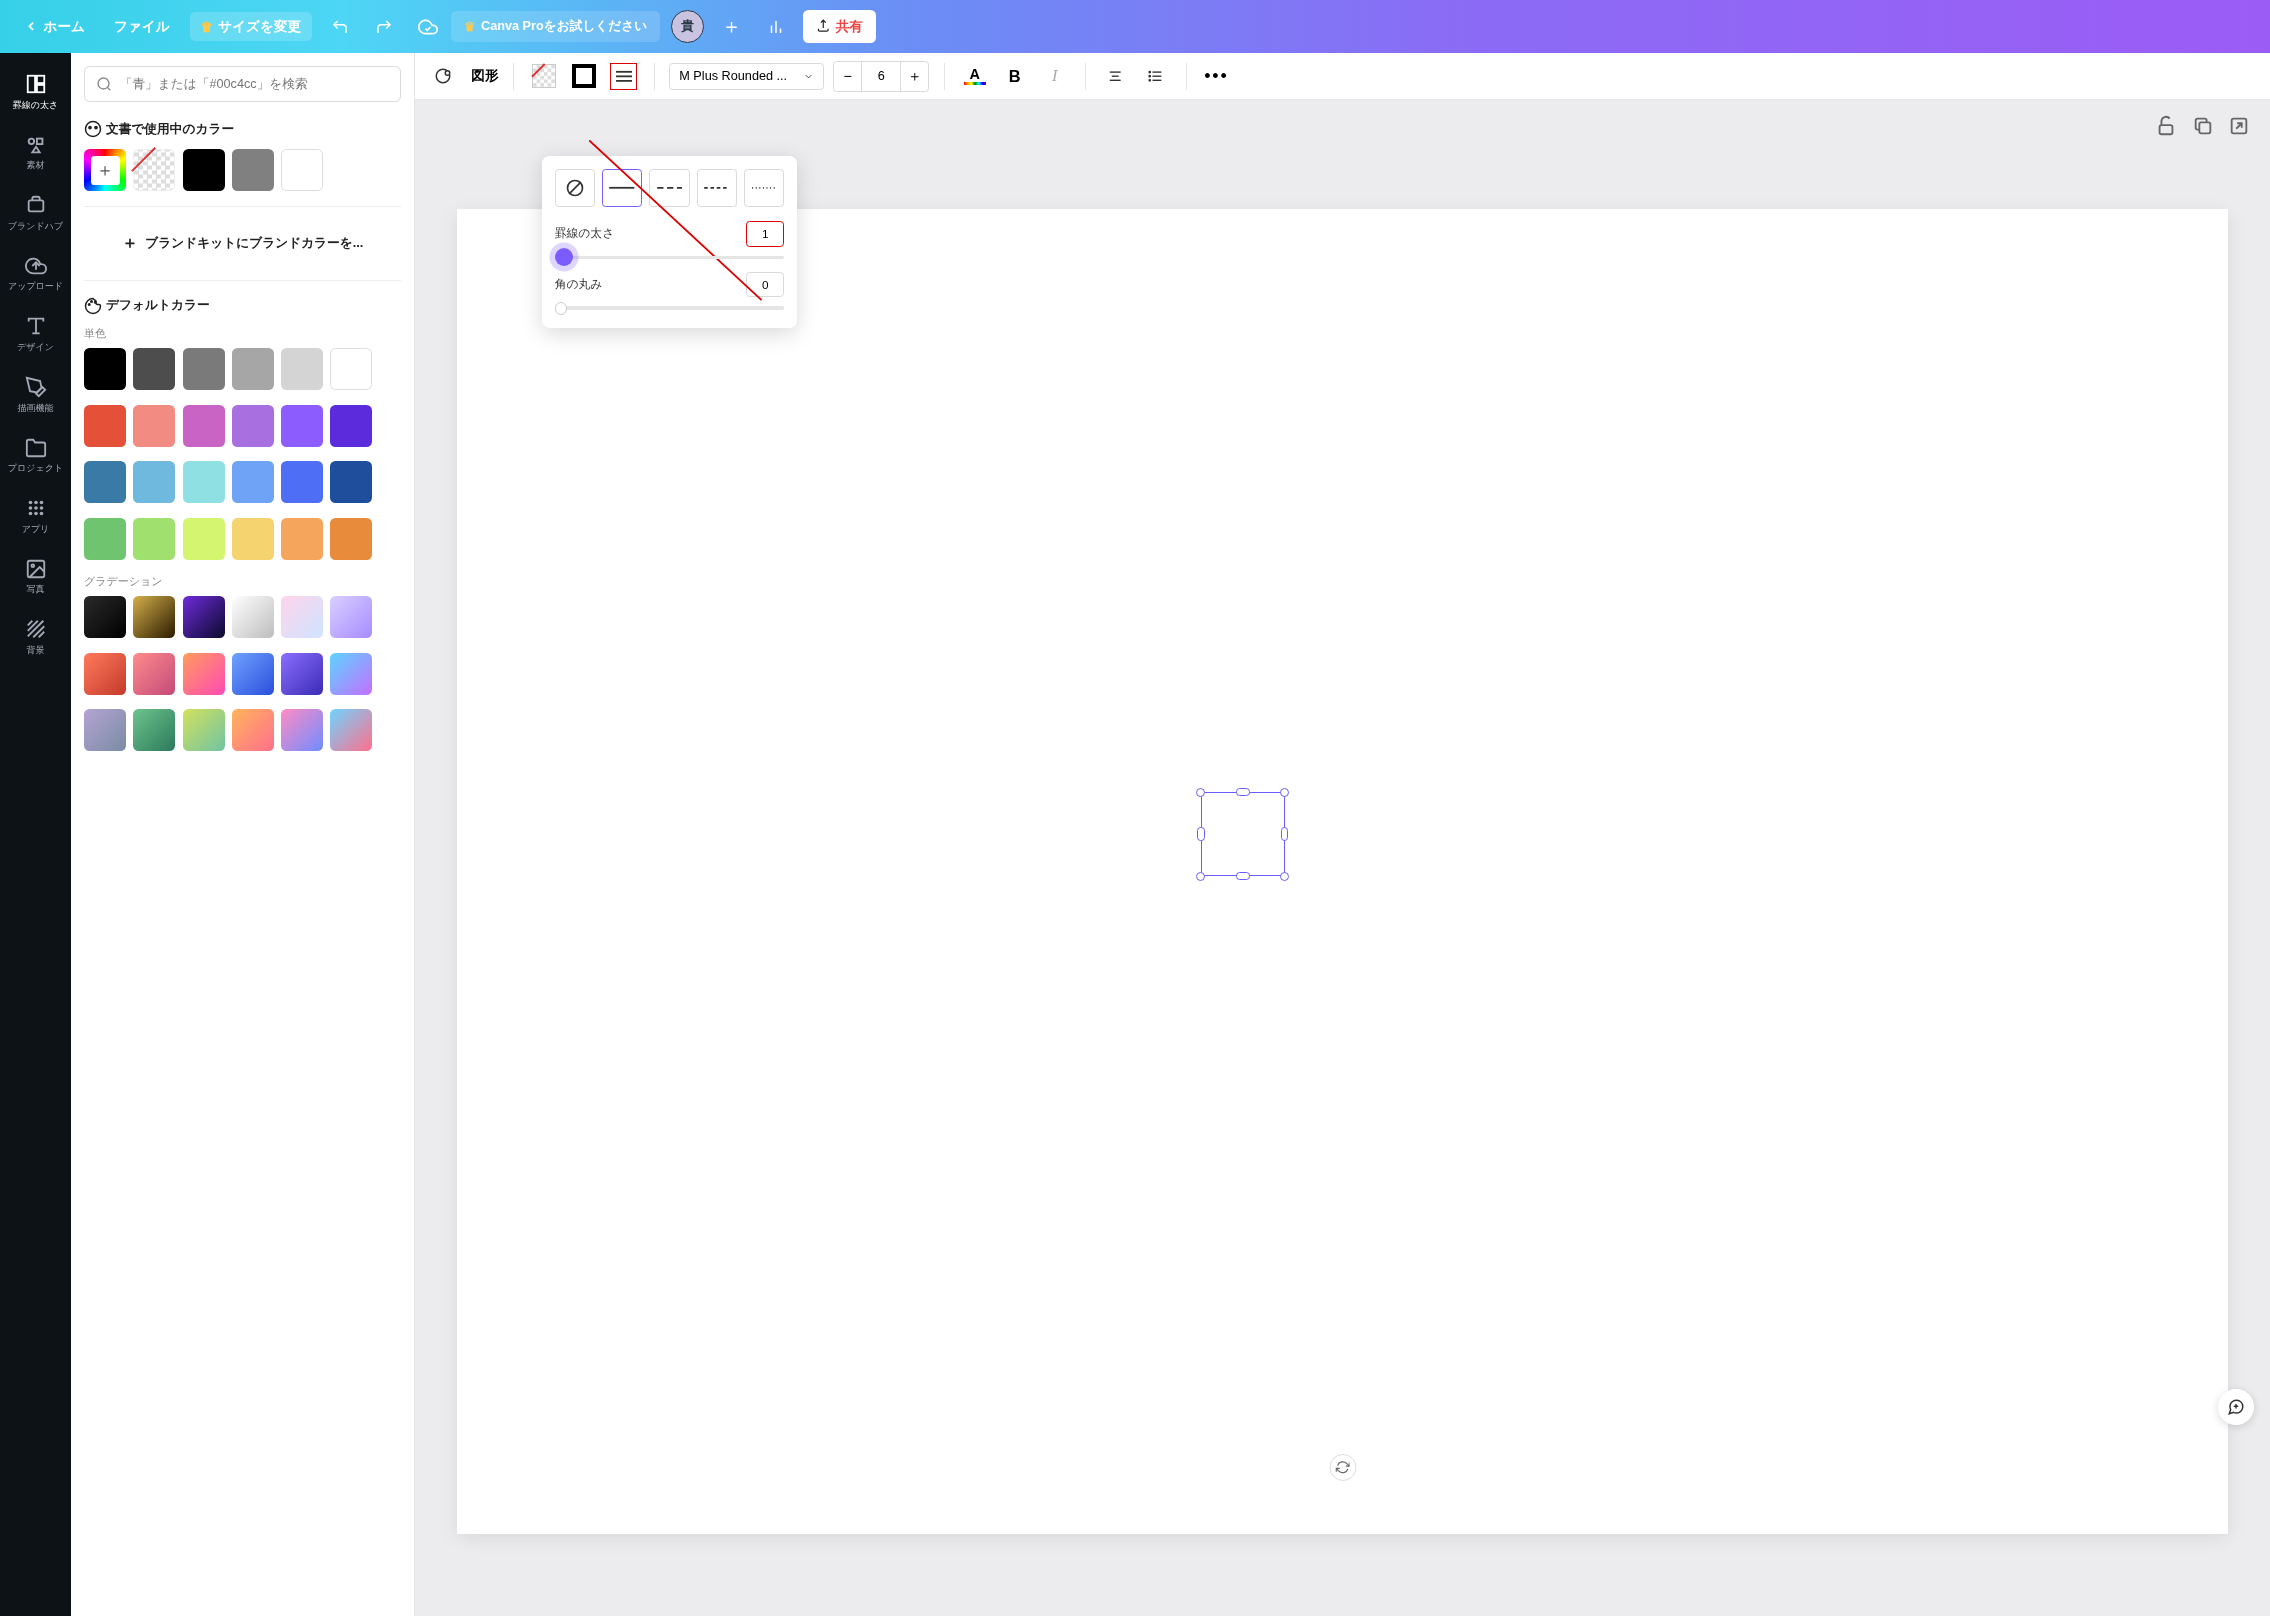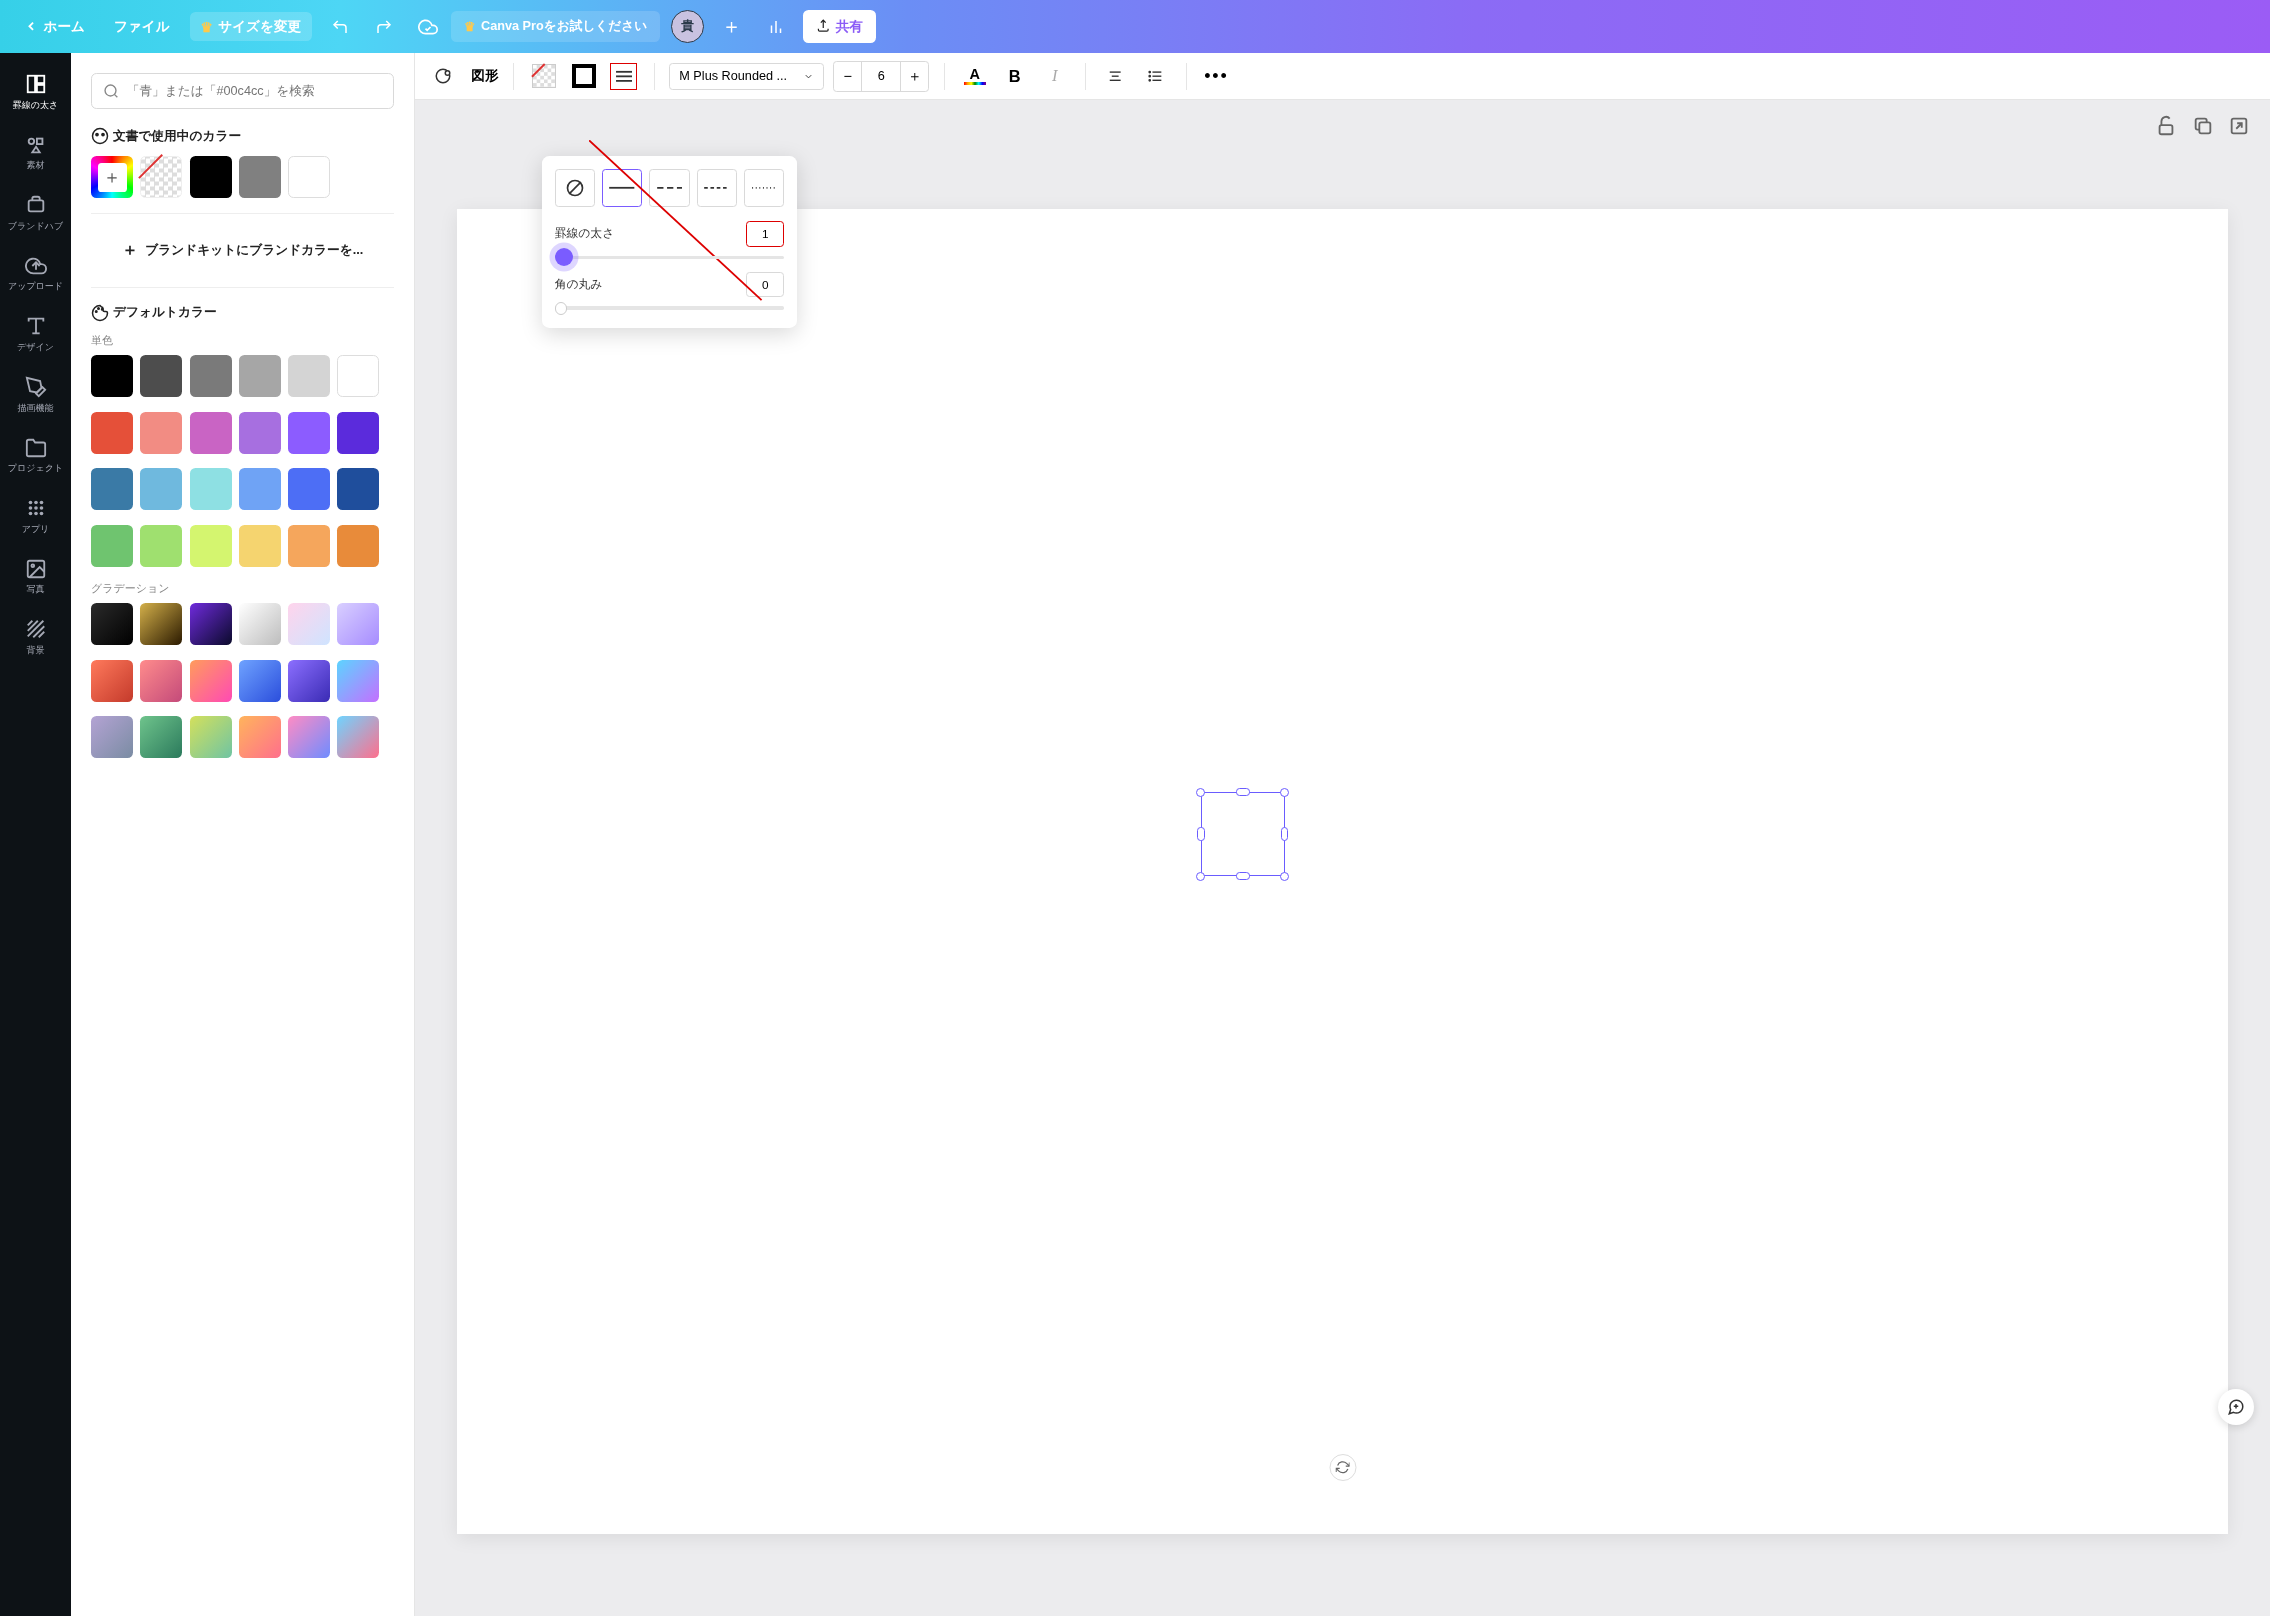--- a/index.html
+++ b/index.html
@@ -10,35 +10,35 @@
     
     .topbar { height: 53px; background: linear-gradient(90deg, #36d0e8 0%, #4dd6f5 15%, #6b8ef5 40%, #8b6bf5 65%, #9b5cf5 100%); display: flex; align-items: center; padding: 0 14.5px; gap: 7.3px; }
     .topbar .tb-left, .topbar .tb-right { display: flex; align-items: center; gap: 11px; }
     .topbar .tb-center { flex: 1; text-align: center; color: #fff; font-size: 13.6px; font-weight: 500; }
     .topbar .nav-link { color: #fff; font-size: 13.6px; font-weight: 700; padding: 5.5px 9px; cursor: pointer; }
     .topbar .nav-link.home { display: flex; align-items: center; gap: 5.5px; }
     .topbar .resize-btn { background: rgba(255,255,255,0.18); border-radius: 5.5px; padding: 5.5px 11px; display: flex; align-items: center; gap: 5.5px; color: #fff; font-size: 13.6px; font-weight: 700; cursor: pointer; }
     .topbar .icon-btn { width: 33px; height: 33px; display: flex; align-items: center; justify-content: center; cursor: pointer; color: #fff; }
     .topbar .pro-btn { background: rgba(255,255,255,0.15); border-radius: 5.5px; padding: 7.3px 12.7px; color: #fff; font-size: 12.7px; font-weight: 700; display: flex; align-items: center; gap: 5.5px; cursor: pointer; }
     .topbar .avatar { width: 33px; height: 33px; border-radius: 50%; background: #c9c2e0; border: 1.8px solid #2b3a4a; display: flex; align-items: center; justify-content: center; color: #2b3a4a; font-size: 12.7px; font-weight: 600; cursor: pointer; }
-    .topbar .share-btn { background: #fff; border-radius: 5.5px; padding: 7.3px 12.7px; color: #8b5cf6; font-size: 13.6px; font-weight: 700; display: flex; align-items: center; gap: 5.5px; cursor: pointer; }
+    .topbar .share-btn { background: #fff; border-radius: 5.5px; padding: 7.3px 12.7px; color: #ef4444; font-size: 13.6px; font-weight: 700; display: flex; align-items: center; gap: 5.5px; cursor: pointer; }
     .crown { color: #ffc94a; }
     
     
     .main { flex: 1; display: flex; overflow: hidden; }
     
     
     .rail { width: 71px; background: #0d1216; display: flex; flex-direction: column; align-items: center; padding-top: 9px; }
     .rail-item { width: 100%; padding: 11px 0; display: flex; flex-direction: column; align-items: center; gap: 3.6px; cursor: pointer; color: #a5a9b5; }
     .rail-item.active { color: #fff; }
     .rail-item .rail-label { font-size: 9px; }
     .rail-item svg { width: 22px; height: 22px; }
     
     
-    .side-panel { width: 344px; background: #fff; border-right: 0.9px solid #e5e5e5; padding: 20px; overflow-y: auto; }
+    .side-panel { width: 344px; background: #fff; border-right: 0.9px solid #e5e5e5; padding: 13px; overflow-y: auto; }
     .search-box { display: flex; align-items: center; gap: 7.3px; border: 0.9px solid #d9d9d9; border-radius: 5.5px; padding: 9px 11px; margin-bottom: 18px; }
     .search-box input { border: none; outline: none; flex: 1; font-size: 12.7px; color: #888; }
     .section-title { display: flex; align-items: center; gap: 4px; font-size: 12.7px; font-weight: 700; color: #222; margin: 16.4px 0 11px; }
     .section-sub { font-size: 11px; color: #888; margin: 11px 0 7.3px; }
     .swatch-row { display: flex; flex-wrap: wrap; gap: 7.3px; margin-bottom: 14.5px; }
     .swatch { width: 42px; height: 42px; border-radius: 5.5px; cursor: pointer; }
     .swatch.add { background: conic-gradient(red,yellow,lime,cyan,blue,magenta,red); display:flex;align-items:center;justify-content:center; }
     .swatch.add span { background:#fff; width:29px;height:29px;border-radius:3.6px;display:flex;align-items:center;justify-content:center;font-size:18px;color:#555; }
     .swatch.transparent { position: relative; background: repeating-conic-gradient(#ddd 0 25%, #fff 0 50%) 0/9px 9px; border:0.9px solid #eee; }
     .swatch.transparent::after { content:''; position:absolute; top:3.6px;left:3.6px;right:3.6px;bottom:3.6px; border-top:2.7px solid #d33; transform:rotate(-45deg); transform-origin:center; }

